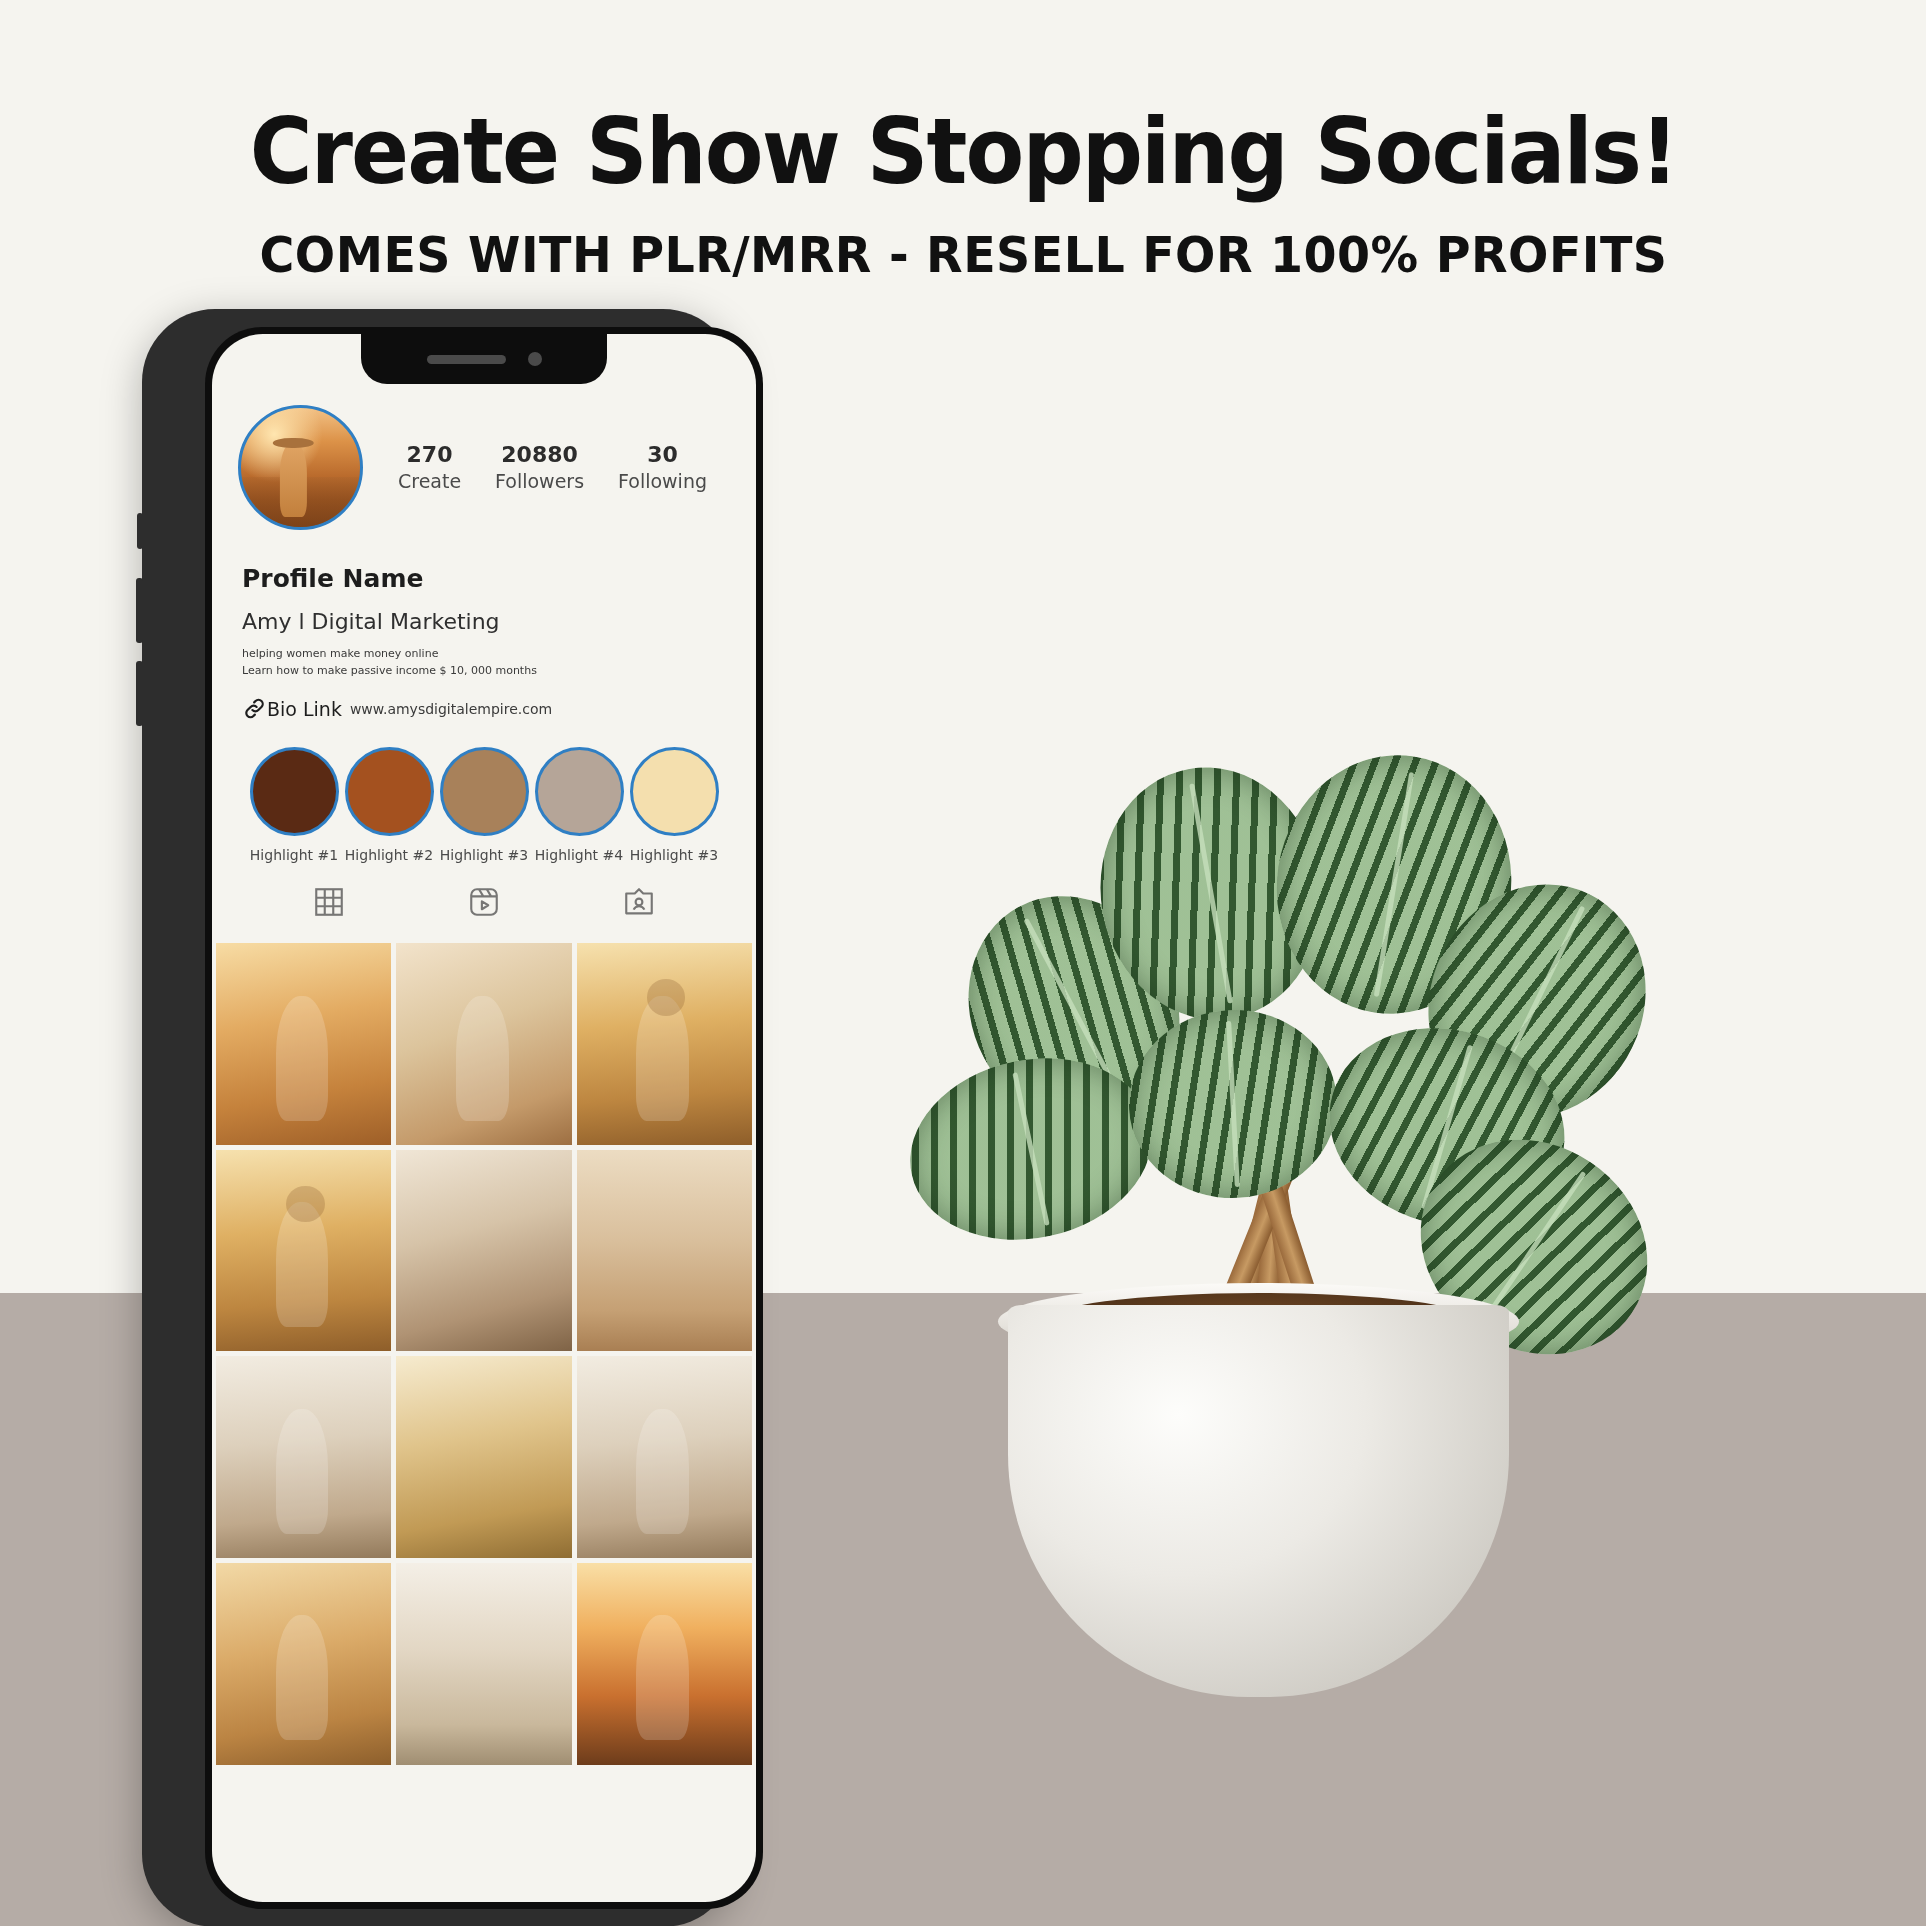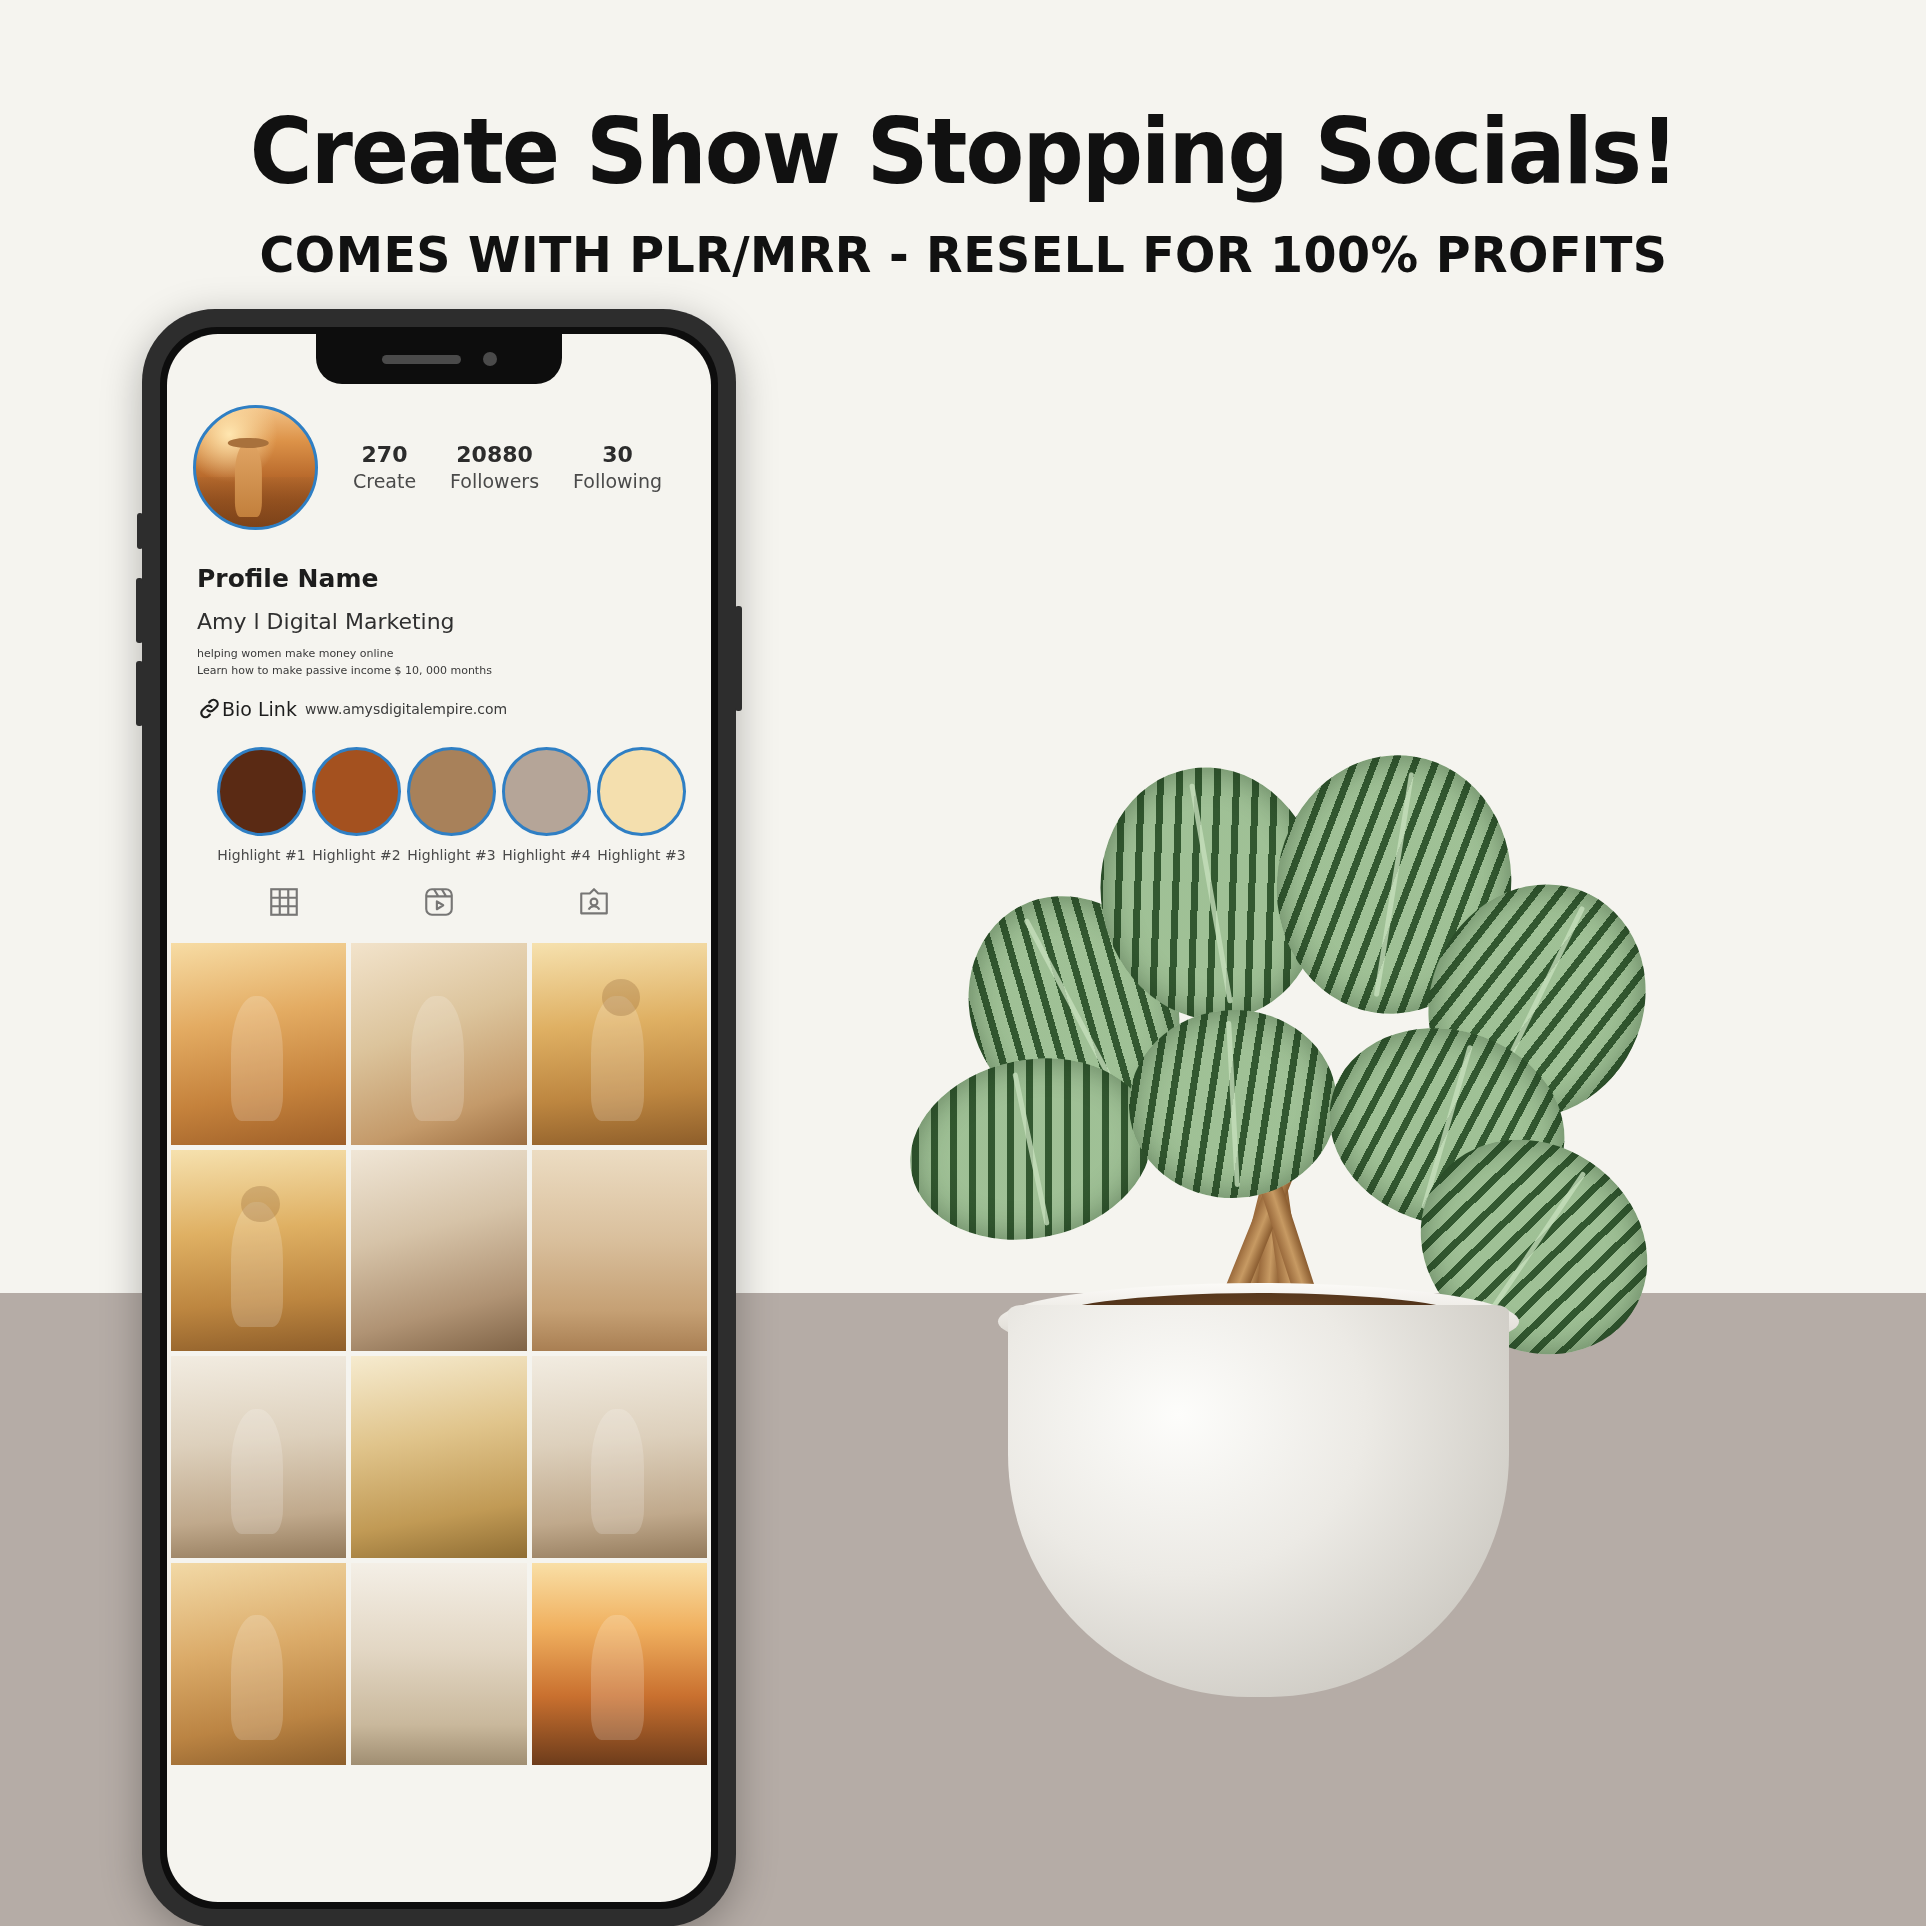--- a/index.html
+++ b/index.html
@@ -73,20 +73,21 @@
     padding: 18px;
   }
   .phone-inner {
     position: relative;
     width: 100%;
     height: 100%;
     background: #0d0d0d;
     border-radius: 57px;
     padding: 7px;
     overflow: hidden;
+    margin-left: 45px;
   }
   .screen {
     position: relative;
     width: 100%;
     height: 100%;
     background: #f5f4ef;
     border-radius: 51px;
     overflow: hidden;
   }
   .notch {
@@ -201,21 +202,21 @@
     font-size: 19px; color: #1d1d1d;
   }
   .bio-link-url {
     font-family: "DejaVu Sans", sans-serif;
     font-size: 14px; color: #3a3a3a; margin-left: 8px;
   }
 
   
   .highlights {
     display: flex;
-    justify-content: flex-end;
+    justify-content: center;
     padding: 26px 22px 0 22px;
   }
   .hl { width: 95px; text-align: center; }
   .hl-circle {
     width: 89px; height: 89px;
     border-radius: 50%;
     margin: 0 auto;
     border: 3px solid #2f7fc4;
   }
   .hl-label {

